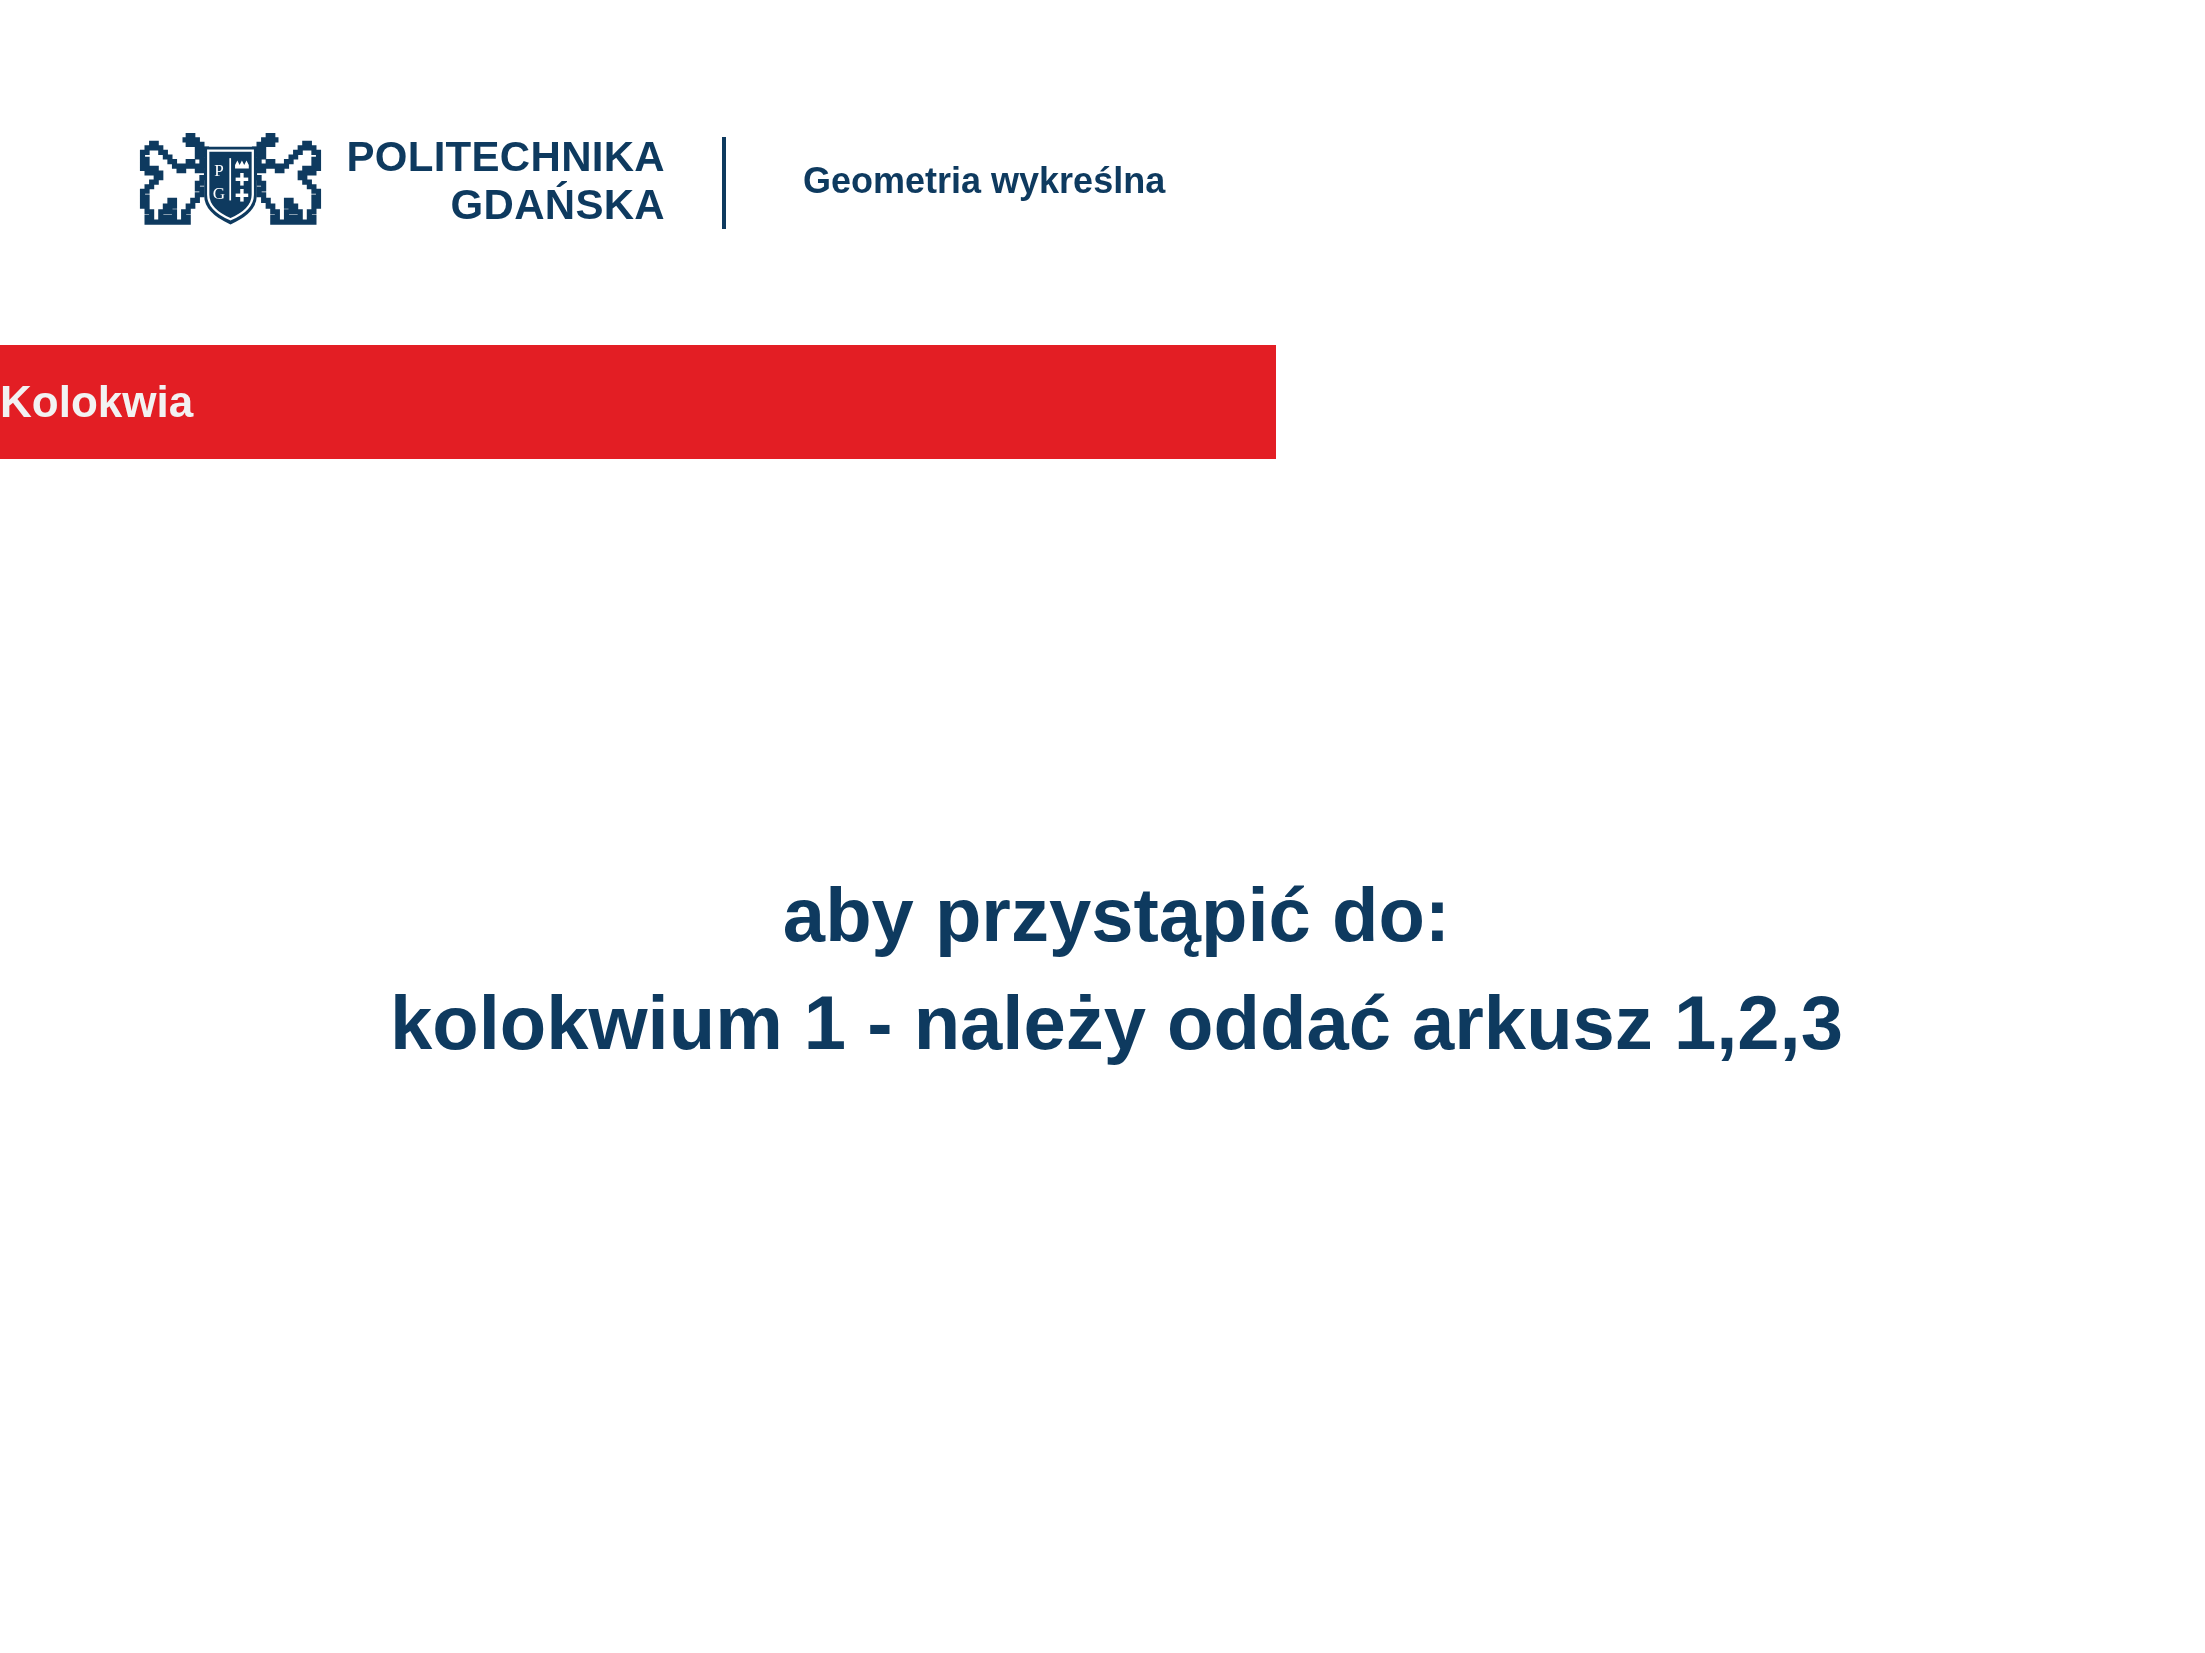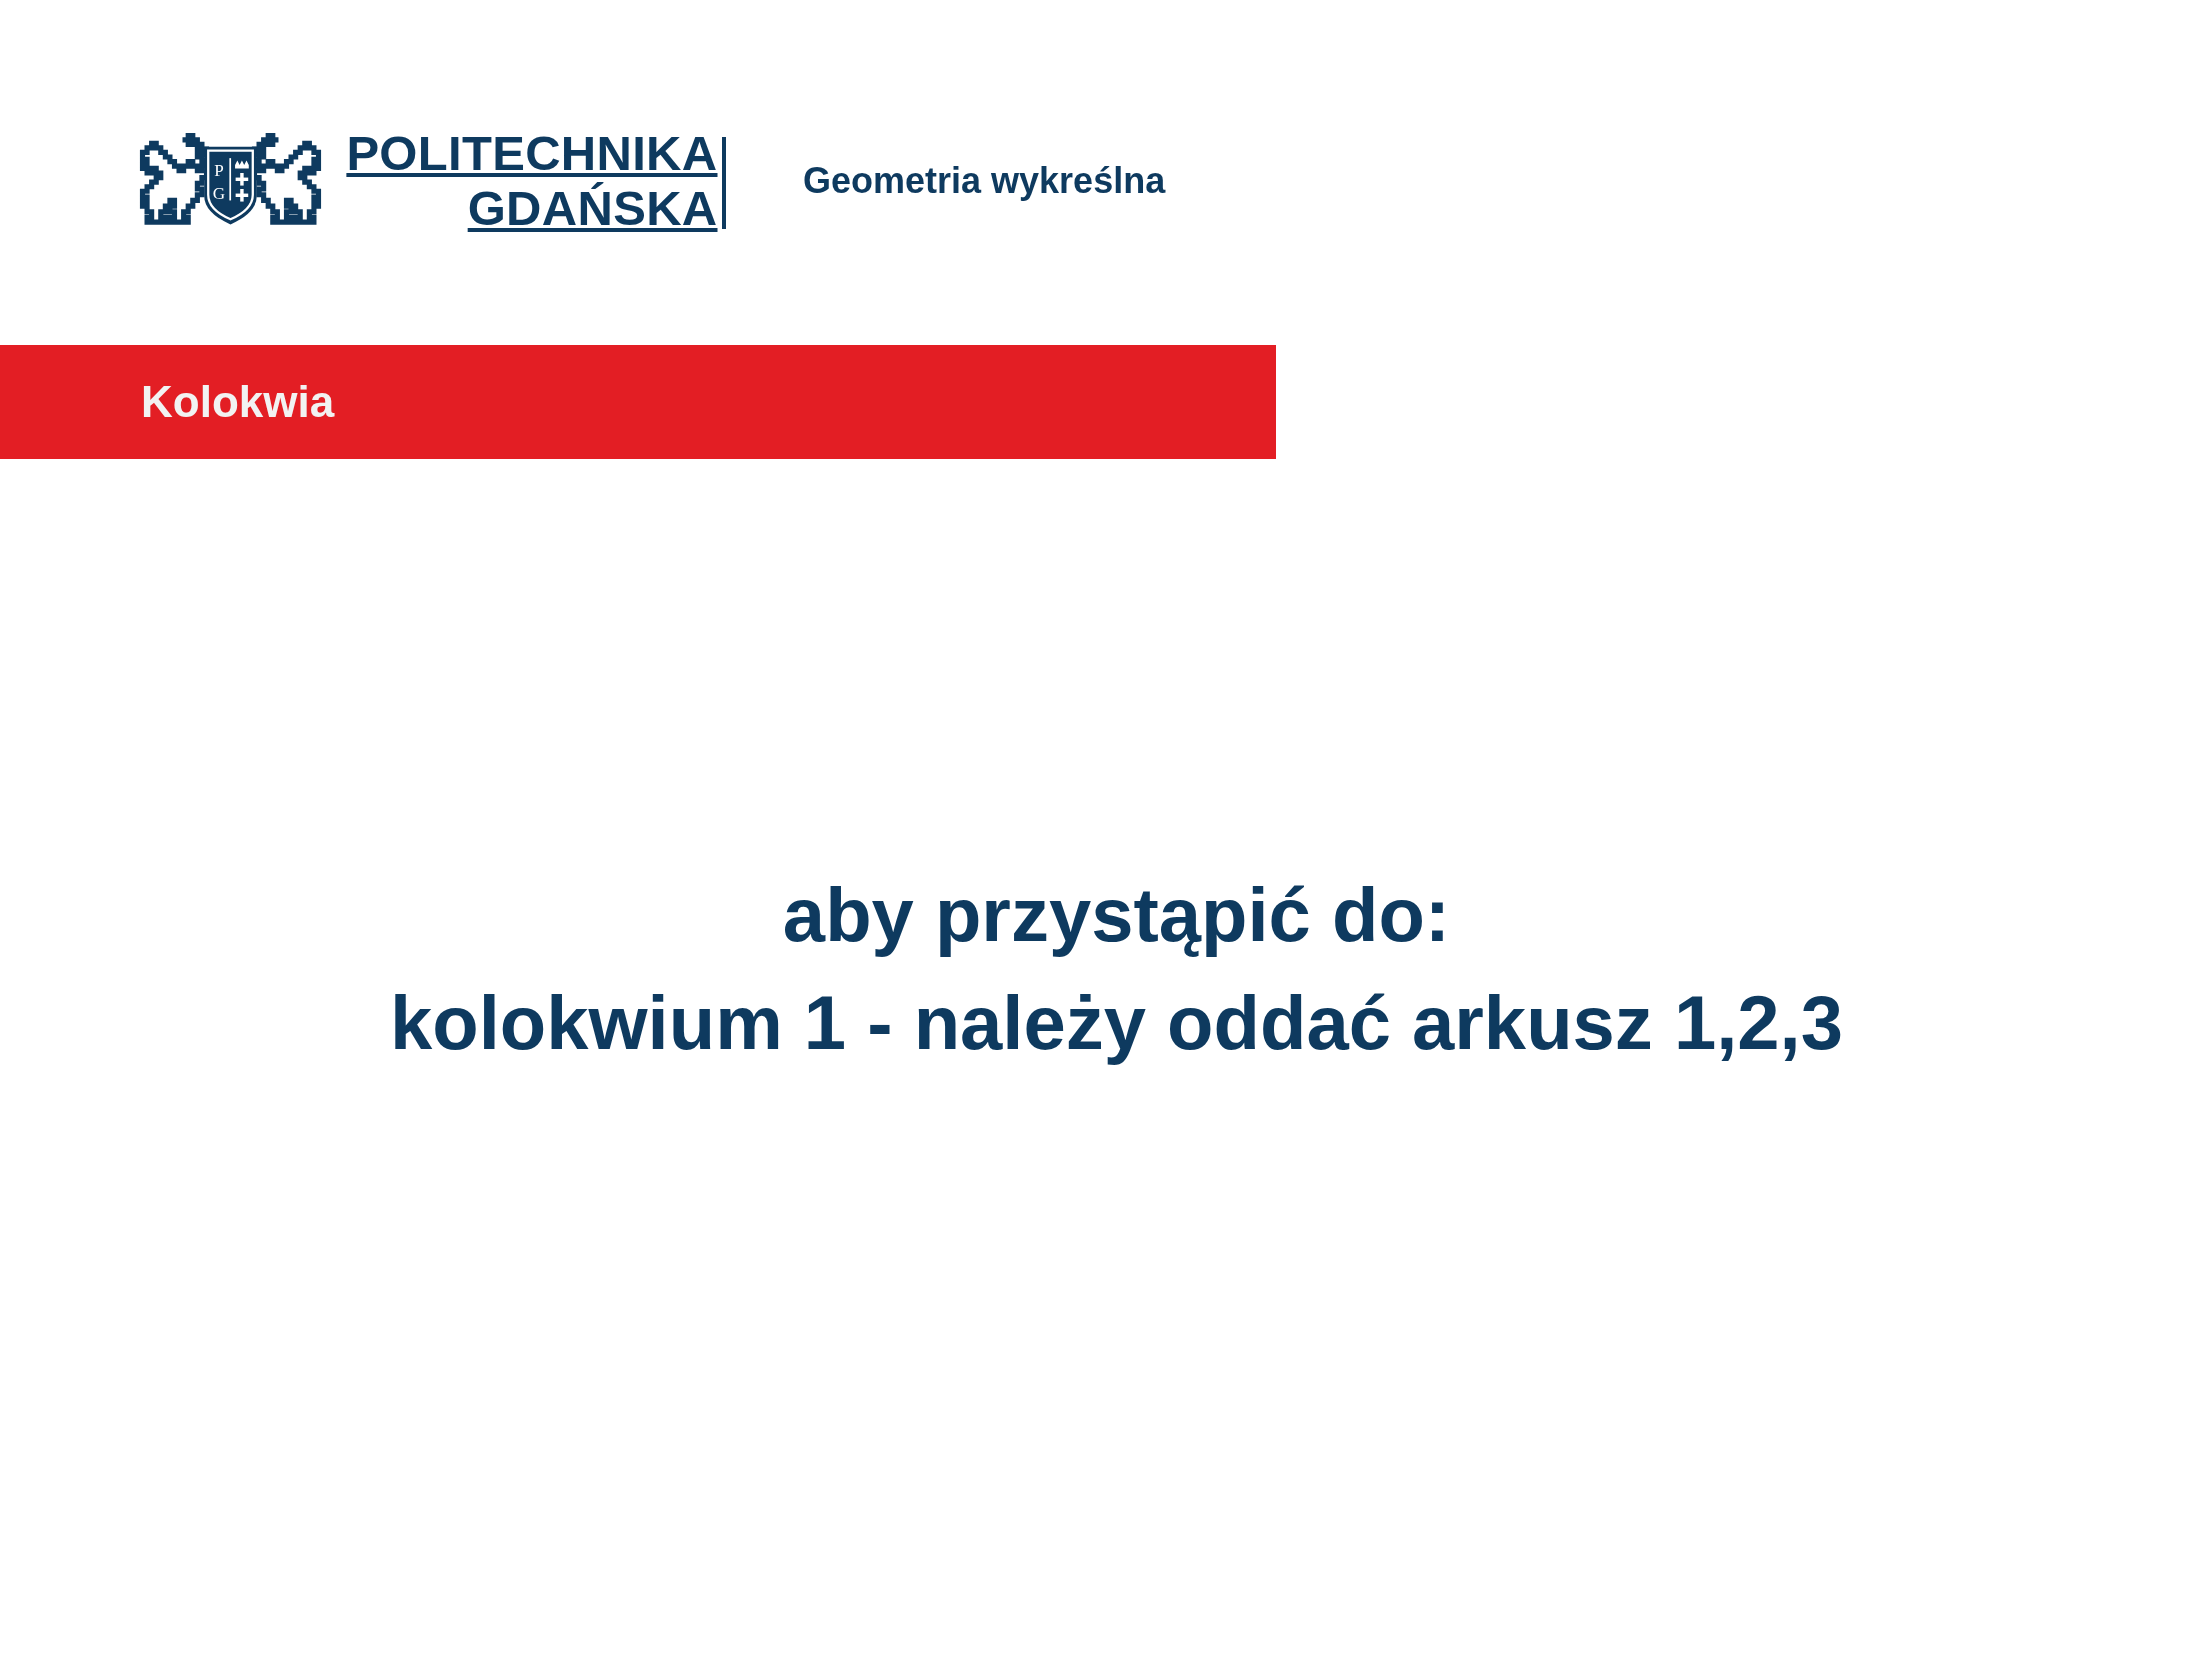--- a/index.html
+++ b/index.html
@@ -47,25 +47,24 @@
 
   .wordmark {
     margin-left: 18.4px;
     display: flex;
     flex-direction: column;
     justify-content: center;
     line-height: 1.0;
   }
   .wordmark-line {
     font-weight: bold;
-    font-size: 49px;
+    font-size: 42px;
     letter-spacing: 0.3px;
     color: #0e3a5f;
     white-space: nowrap;
-    text-decoration: underline;
   }
   .wordmark-line.top { text-align: left; }
   .wordmark-line.bottom { text-align: right; margin-top: 6px; }
 
   .header-divider {
     position: absolute;
     left: 722px;
     top: 137px;
     width: 4px;
     height: 92px;
@@ -95,21 +94,20 @@
     position: absolute;
     left: 0;
     top: 345px;
     width: 1276px;
     height: 114px;
     background: #e31e24;
     display: flex;
     align-items: center;
   }
   .section-banner-label {
-    margin-left: 141px;
     color: #f2f2f2;
     font-weight: bold;
     font-size: 44px;
     line-height: 1;
     white-space: nowrap;
   }
 
   
   .slide-body {
     position: absolute;

